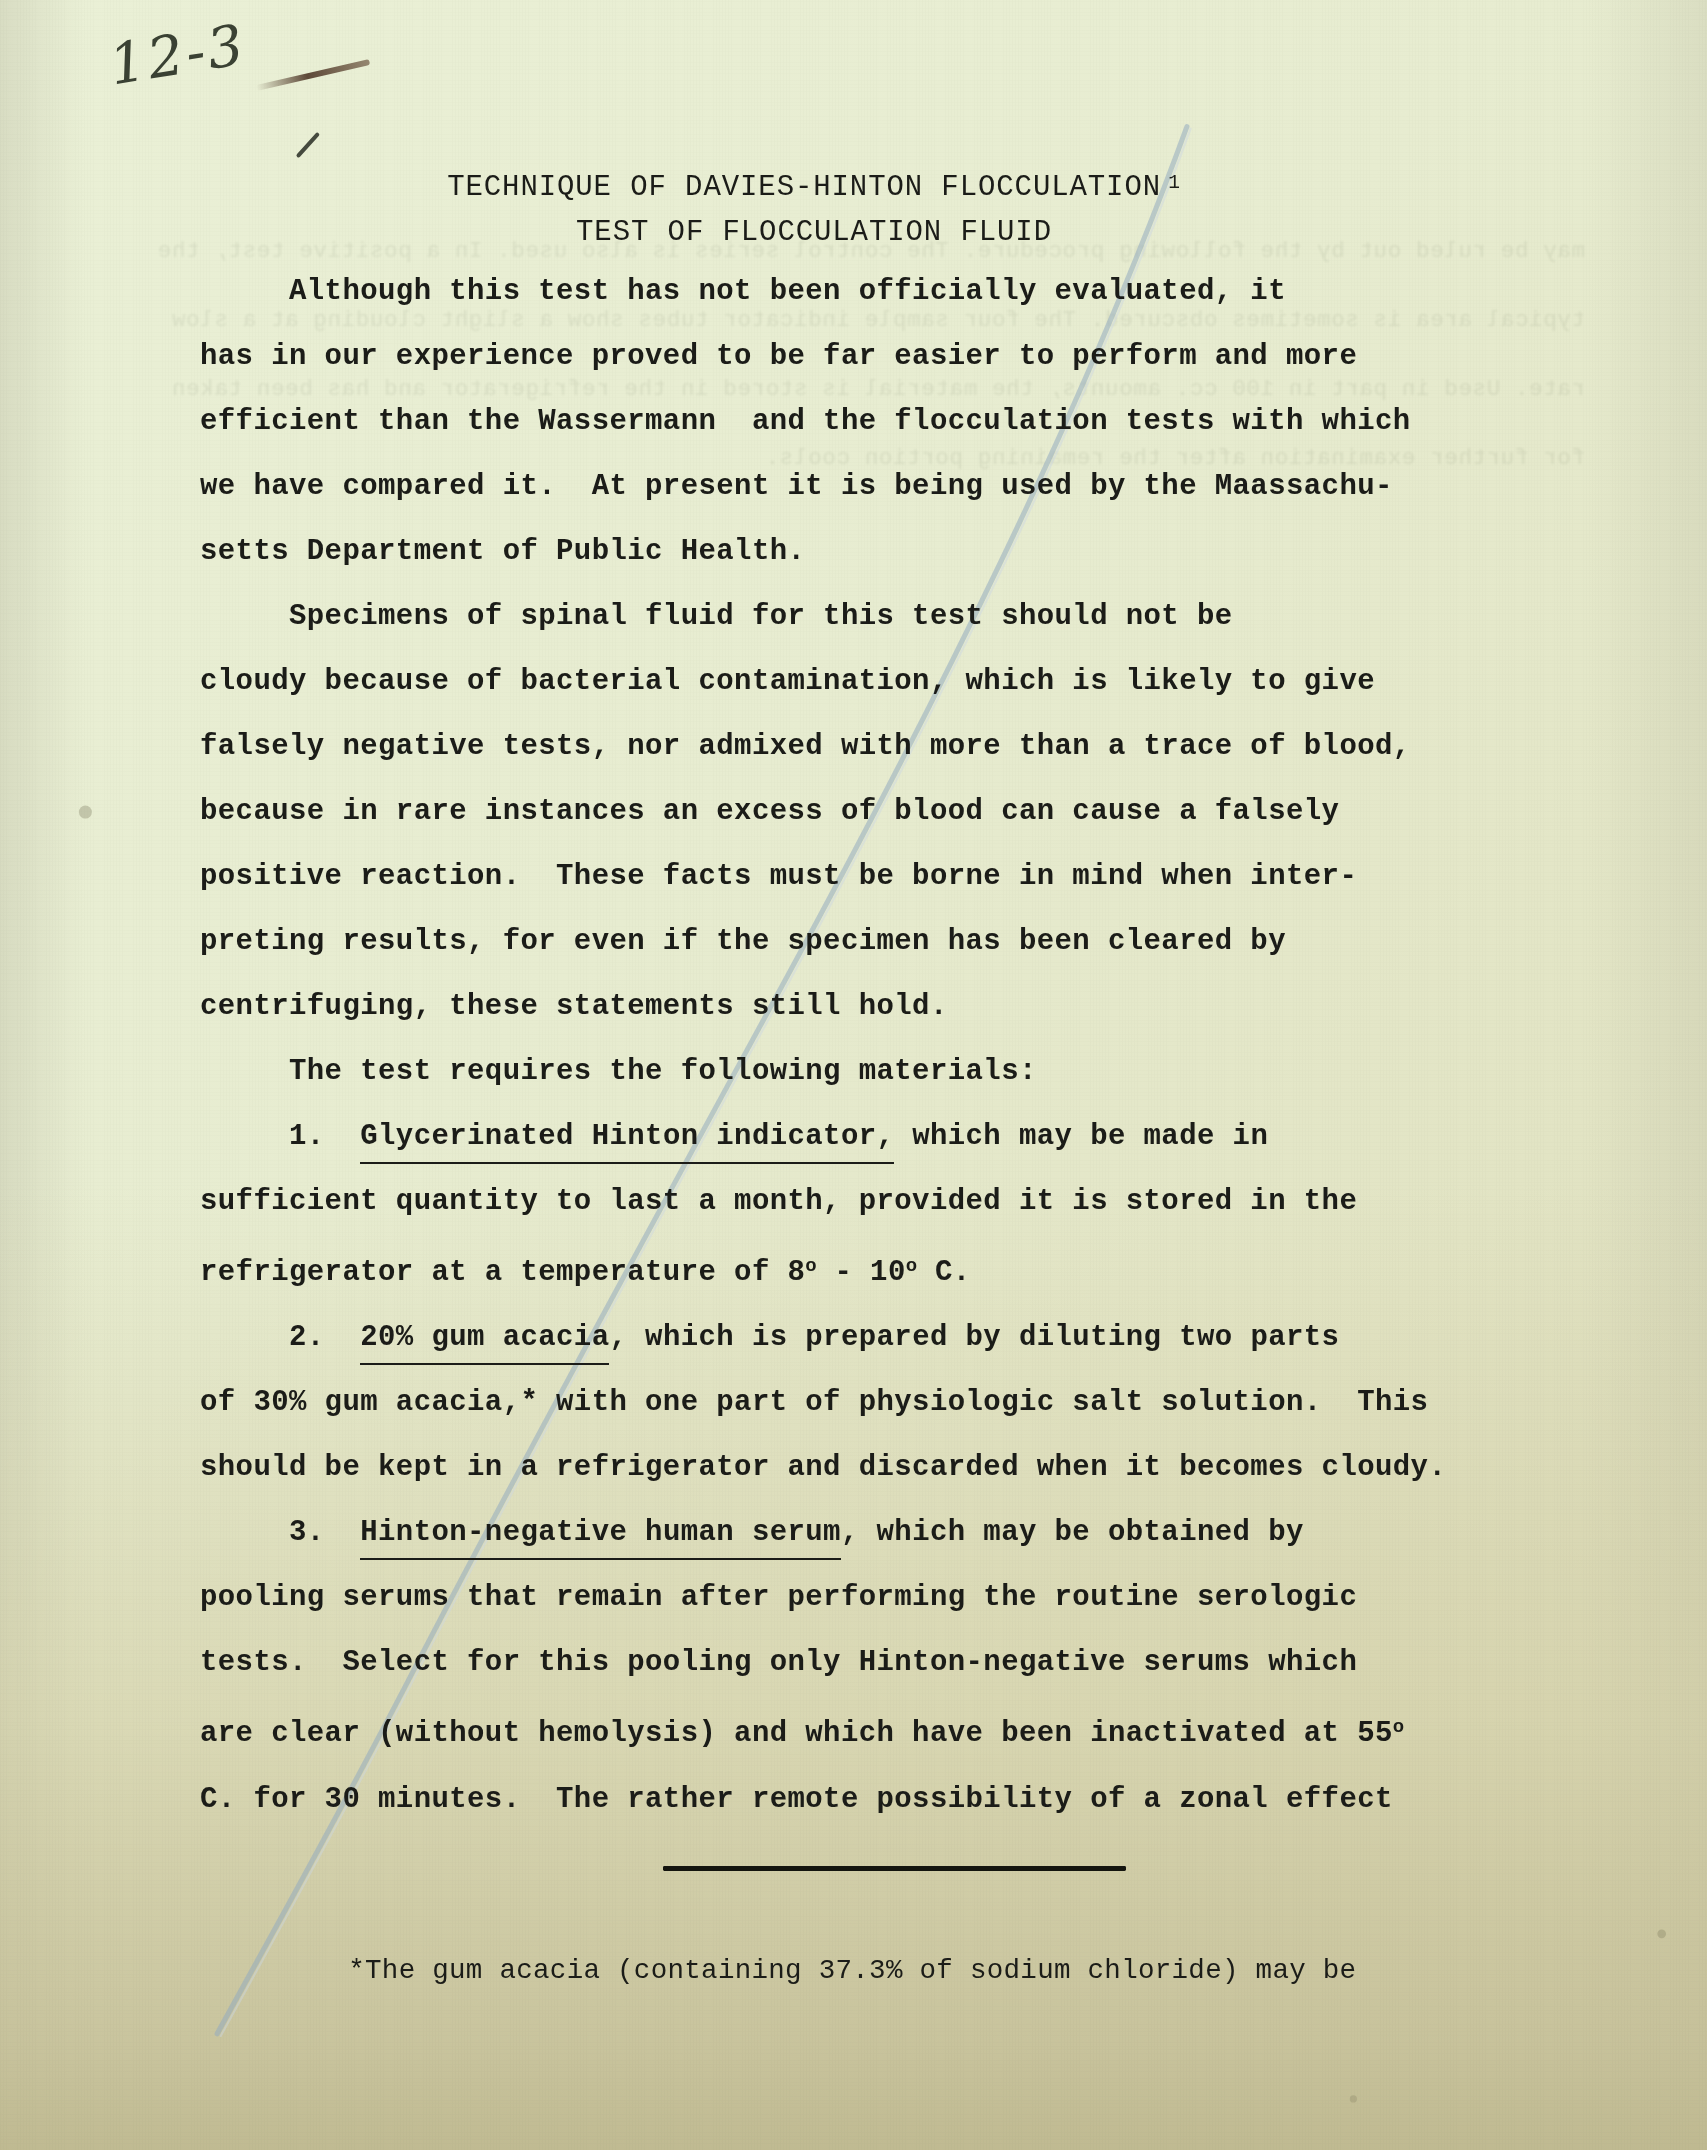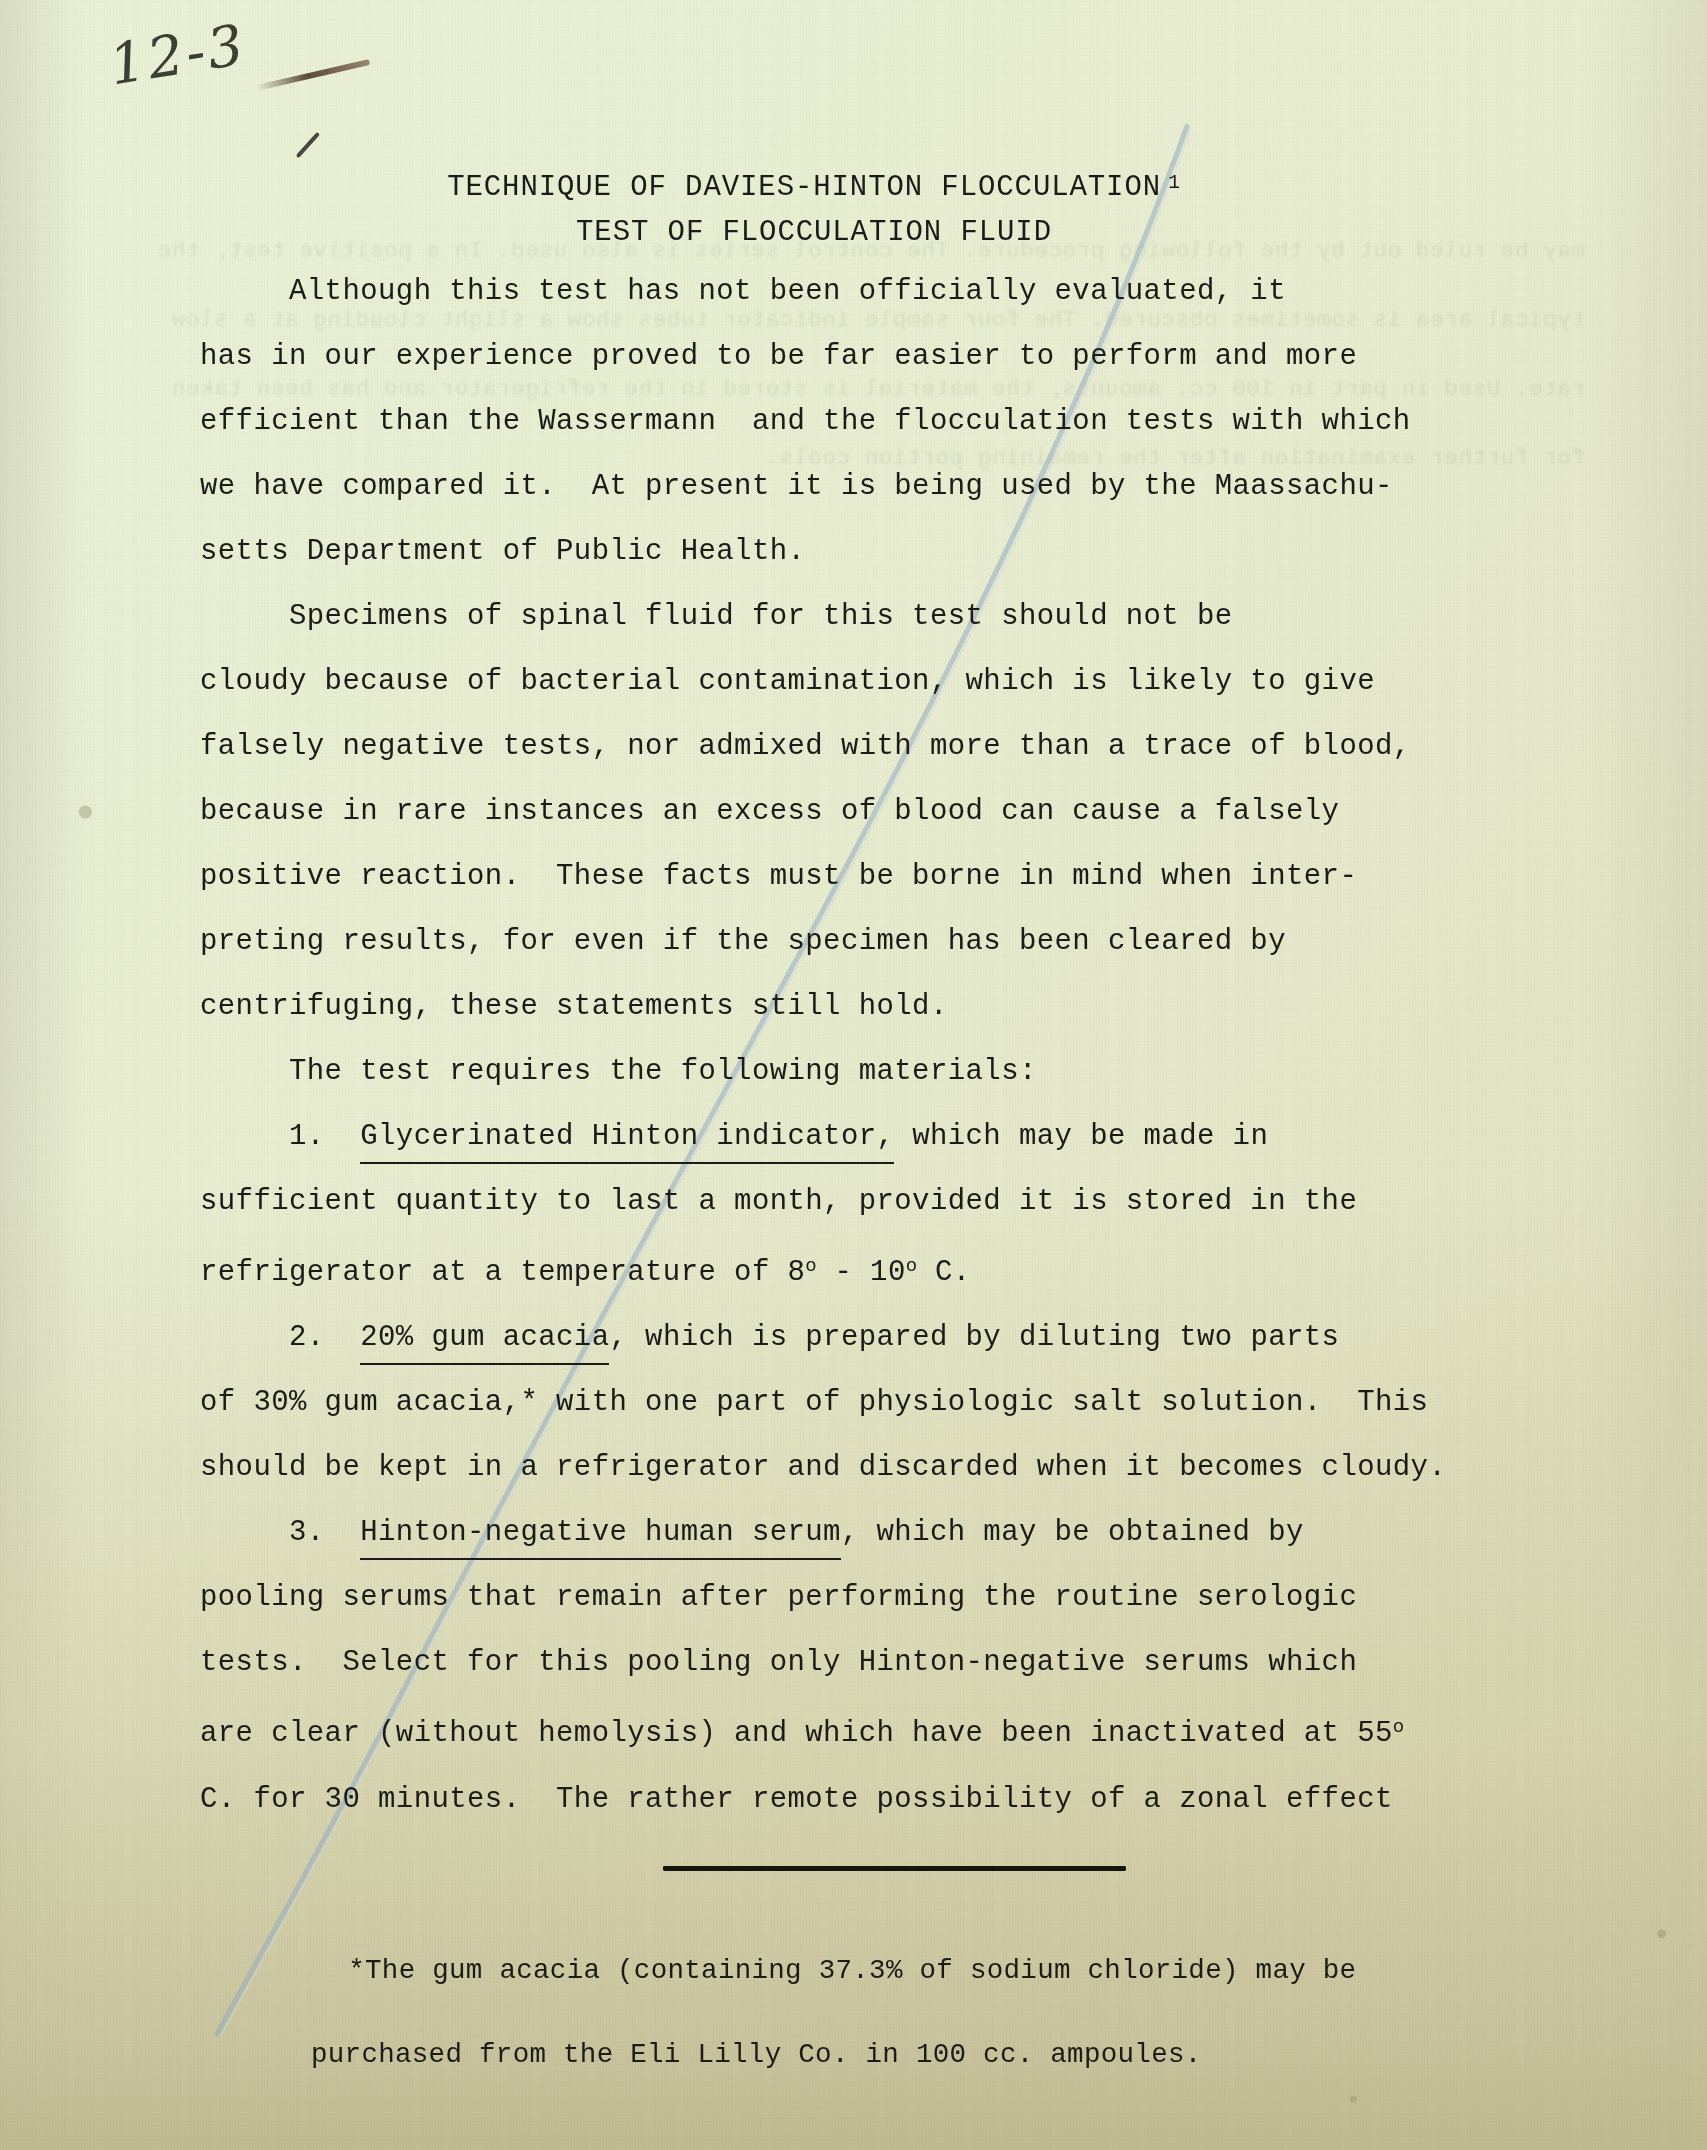--- a/index.html
+++ b/index.html
@@ -98,20 +98,21 @@
 
   .body {
     position: absolute;
     top: 259px;
     left: 200px;
     width: 1360px;
     font-size: 29px;
     line-height: 65px;
     letter-spacing: 0.4px;
     white-space: pre-wrap;
+    font-weight: bold;
   }
 
   .ln { display: block; white-space: pre; }
   .ln u { text-decoration: none; border-bottom: 2.9px solid #1b1c18; padding-bottom: 9px; }
   .ln sup { font-size: 19px; vertical-align: 9.4px; letter-spacing: 0; }
 
   
   #fn-rule {
     position: absolute;
     left: 663px;
@@ -199,17 +200,16 @@
     </div>
 
     <div class="body" id="body-text"><span class="ln">     Although this test has not been officially evaluated, it</span><span class="ln">has in our experience proved to be far easier to perform and more</span><span class="ln">efficient than the Wassermann  and the flocculation tests with which</span><span class="ln">we have compared it.  At present it is being used by the Maassachu-</span><span class="ln">setts Department of Public Health.</span><span class="ln">     Specimens of spinal fluid for this test should not be</span><span class="ln">cloudy because of bacterial contamination, which is likely to give</span><span class="ln">falsely negative tests, nor admixed with more than a trace of blood,</span><span class="ln">because in rare instances an excess of blood can cause a falsely</span><span class="ln">positive reaction.  These facts must be borne in mind when inter-</span><span class="ln">preting results, for even if the specimen has been cleared by</span><span class="ln">centrifuging, these statements still hold.</span><span class="ln">     The test requires the following materials:</span><span class="ln">     1.  <u>Glycerinated Hinton indicator,</u> which may be made in</span><span class="ln">sufficient quantity to last a month, provided it is stored in the</span><span class="ln">refrigerator at a temperature of 8<sup>o</sup> - 10<sup>o</sup> C.</span><span class="ln">     2.  <u>20% gum acacia</u>, which is prepared by diluting two parts</span><span class="ln">of 30% gum acacia,* with one part of physiologic salt solution.  This</span><span class="ln">should be kept in a refrigerator and discarded when it becomes cloudy.</span><span class="ln">     3.  <u>Hinton-negative human serum</u>, which may be obtained by</span><span class="ln">pooling serums that remain after performing the routine serologic</span><span class="ln">tests.  Select for this pooling only Hinton-negative serums which</span><span class="ln">are clear (without hemolysis) and which have been inactivated at 55<sup>o</sup></span><span class="ln">C. for 30 minutes.  The rather remote possibility of a zonal effect</span></div>
 
   </div>
 
   <div id="fn-rule"></div>
 
   <div class="footnote">
     <span>*</span><span>The gum acacia (containing 37.3% of sodium chloride) may be</span>
-    <span class="fl2">purchased from the Eli Lilly Co. in 100 cc. ampoules.</span>
   </div>
 
 </div>
 
 
 </body></html>

